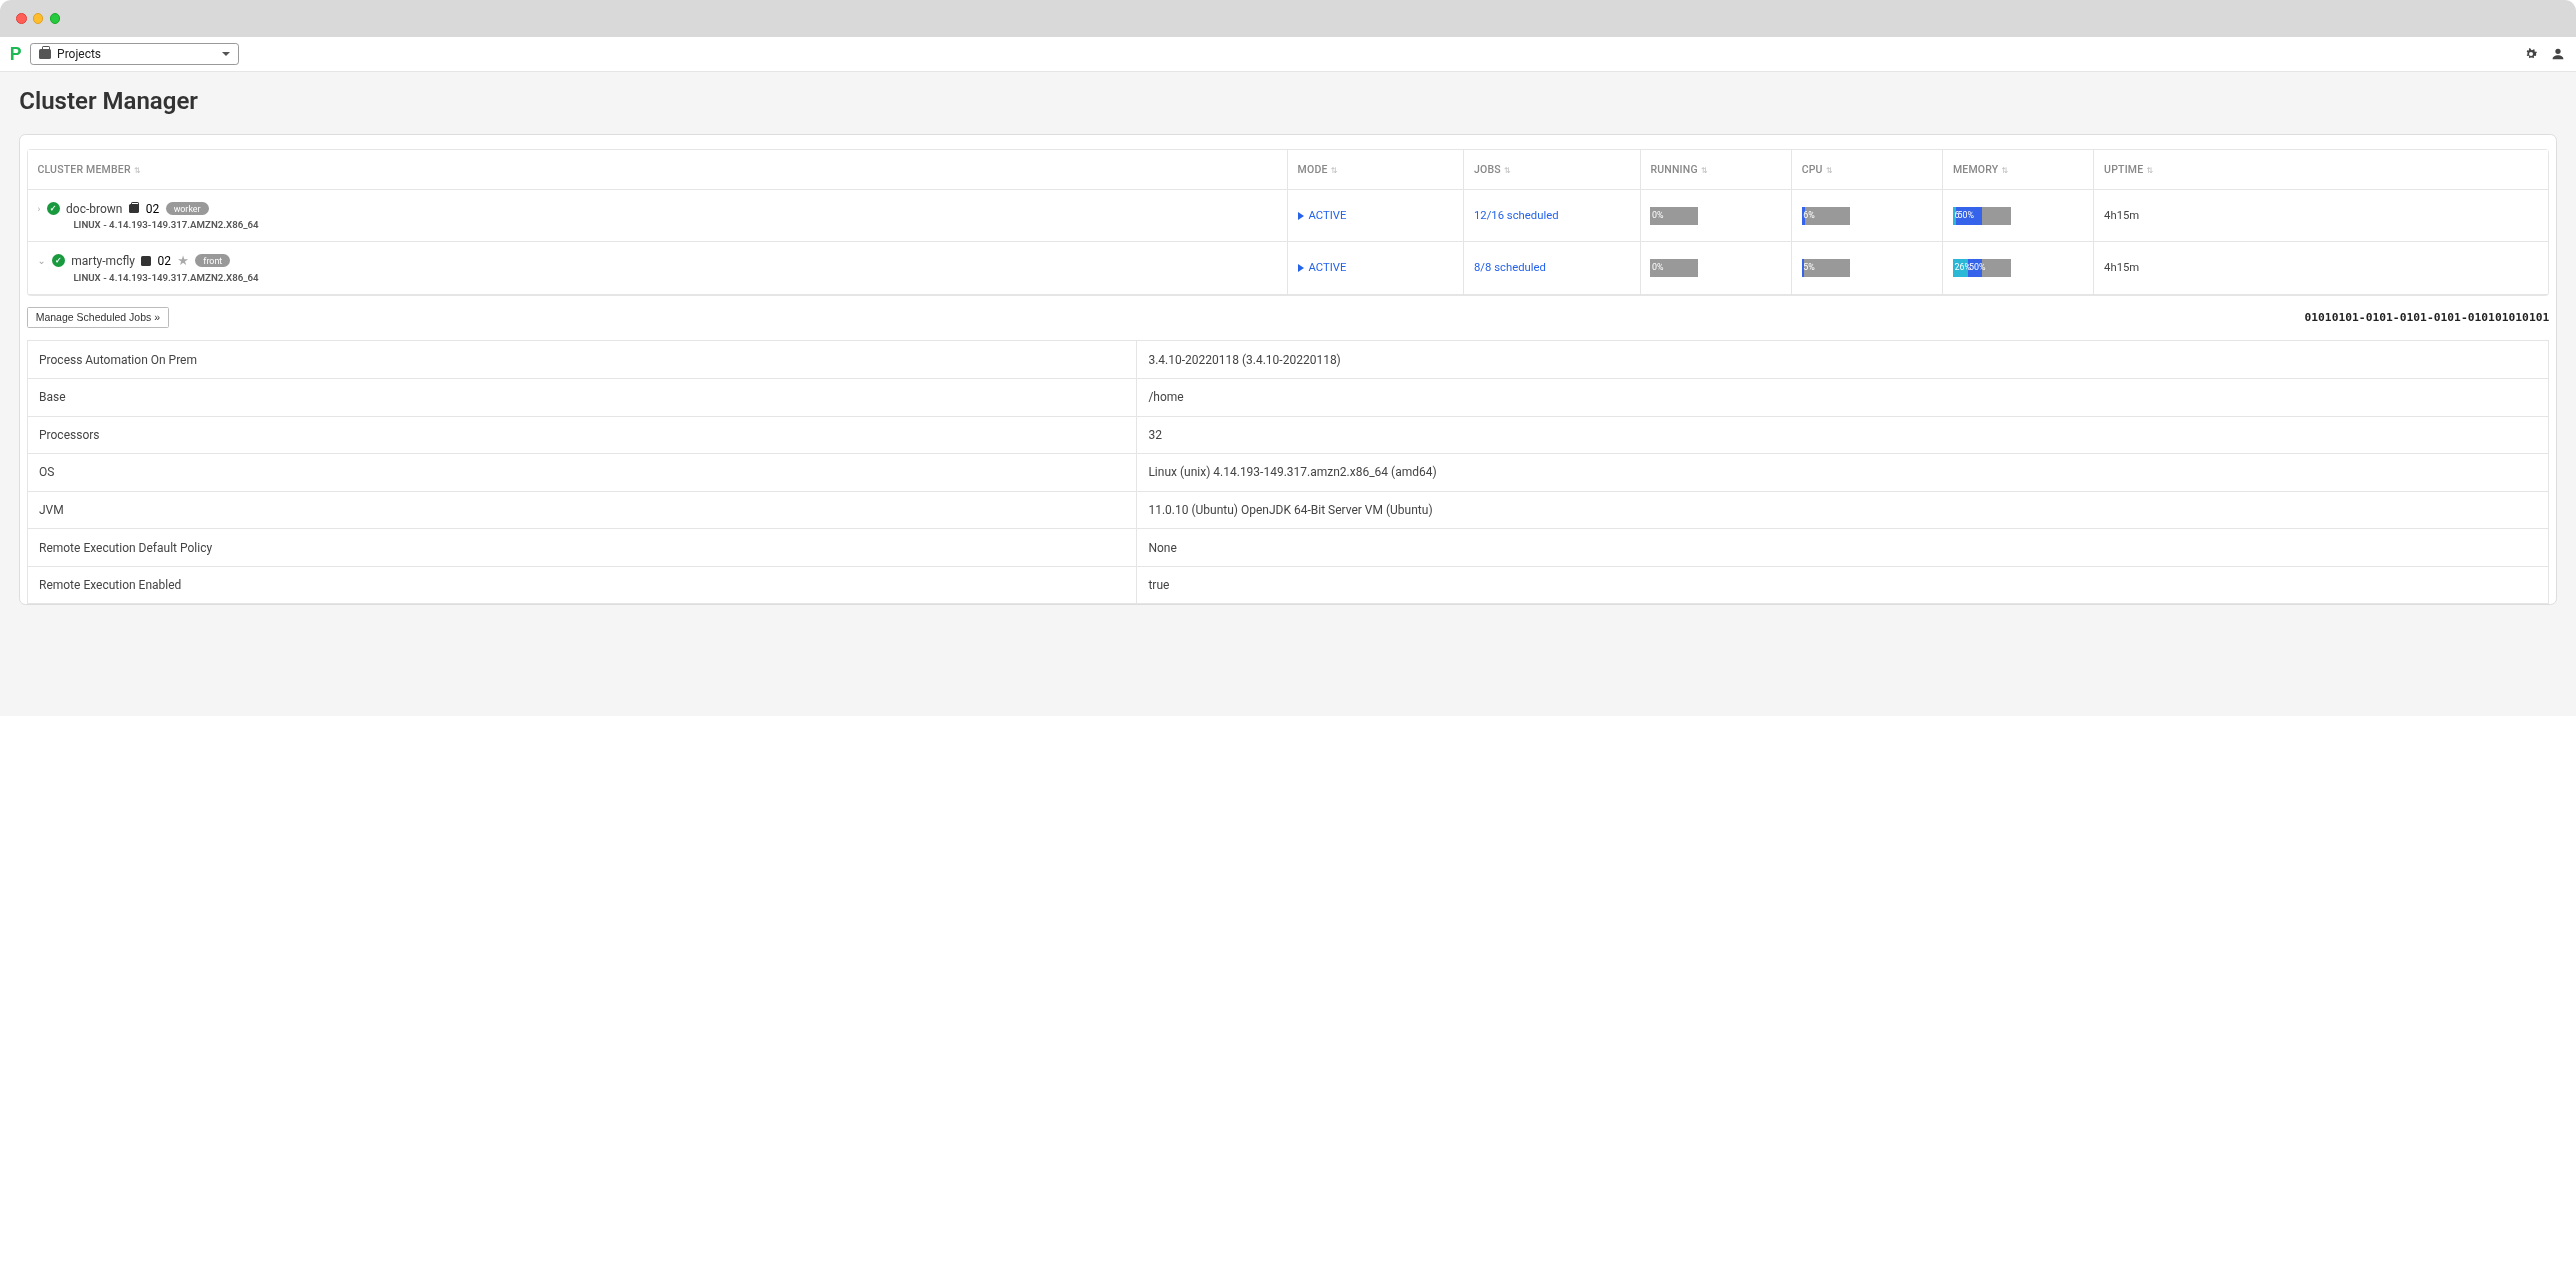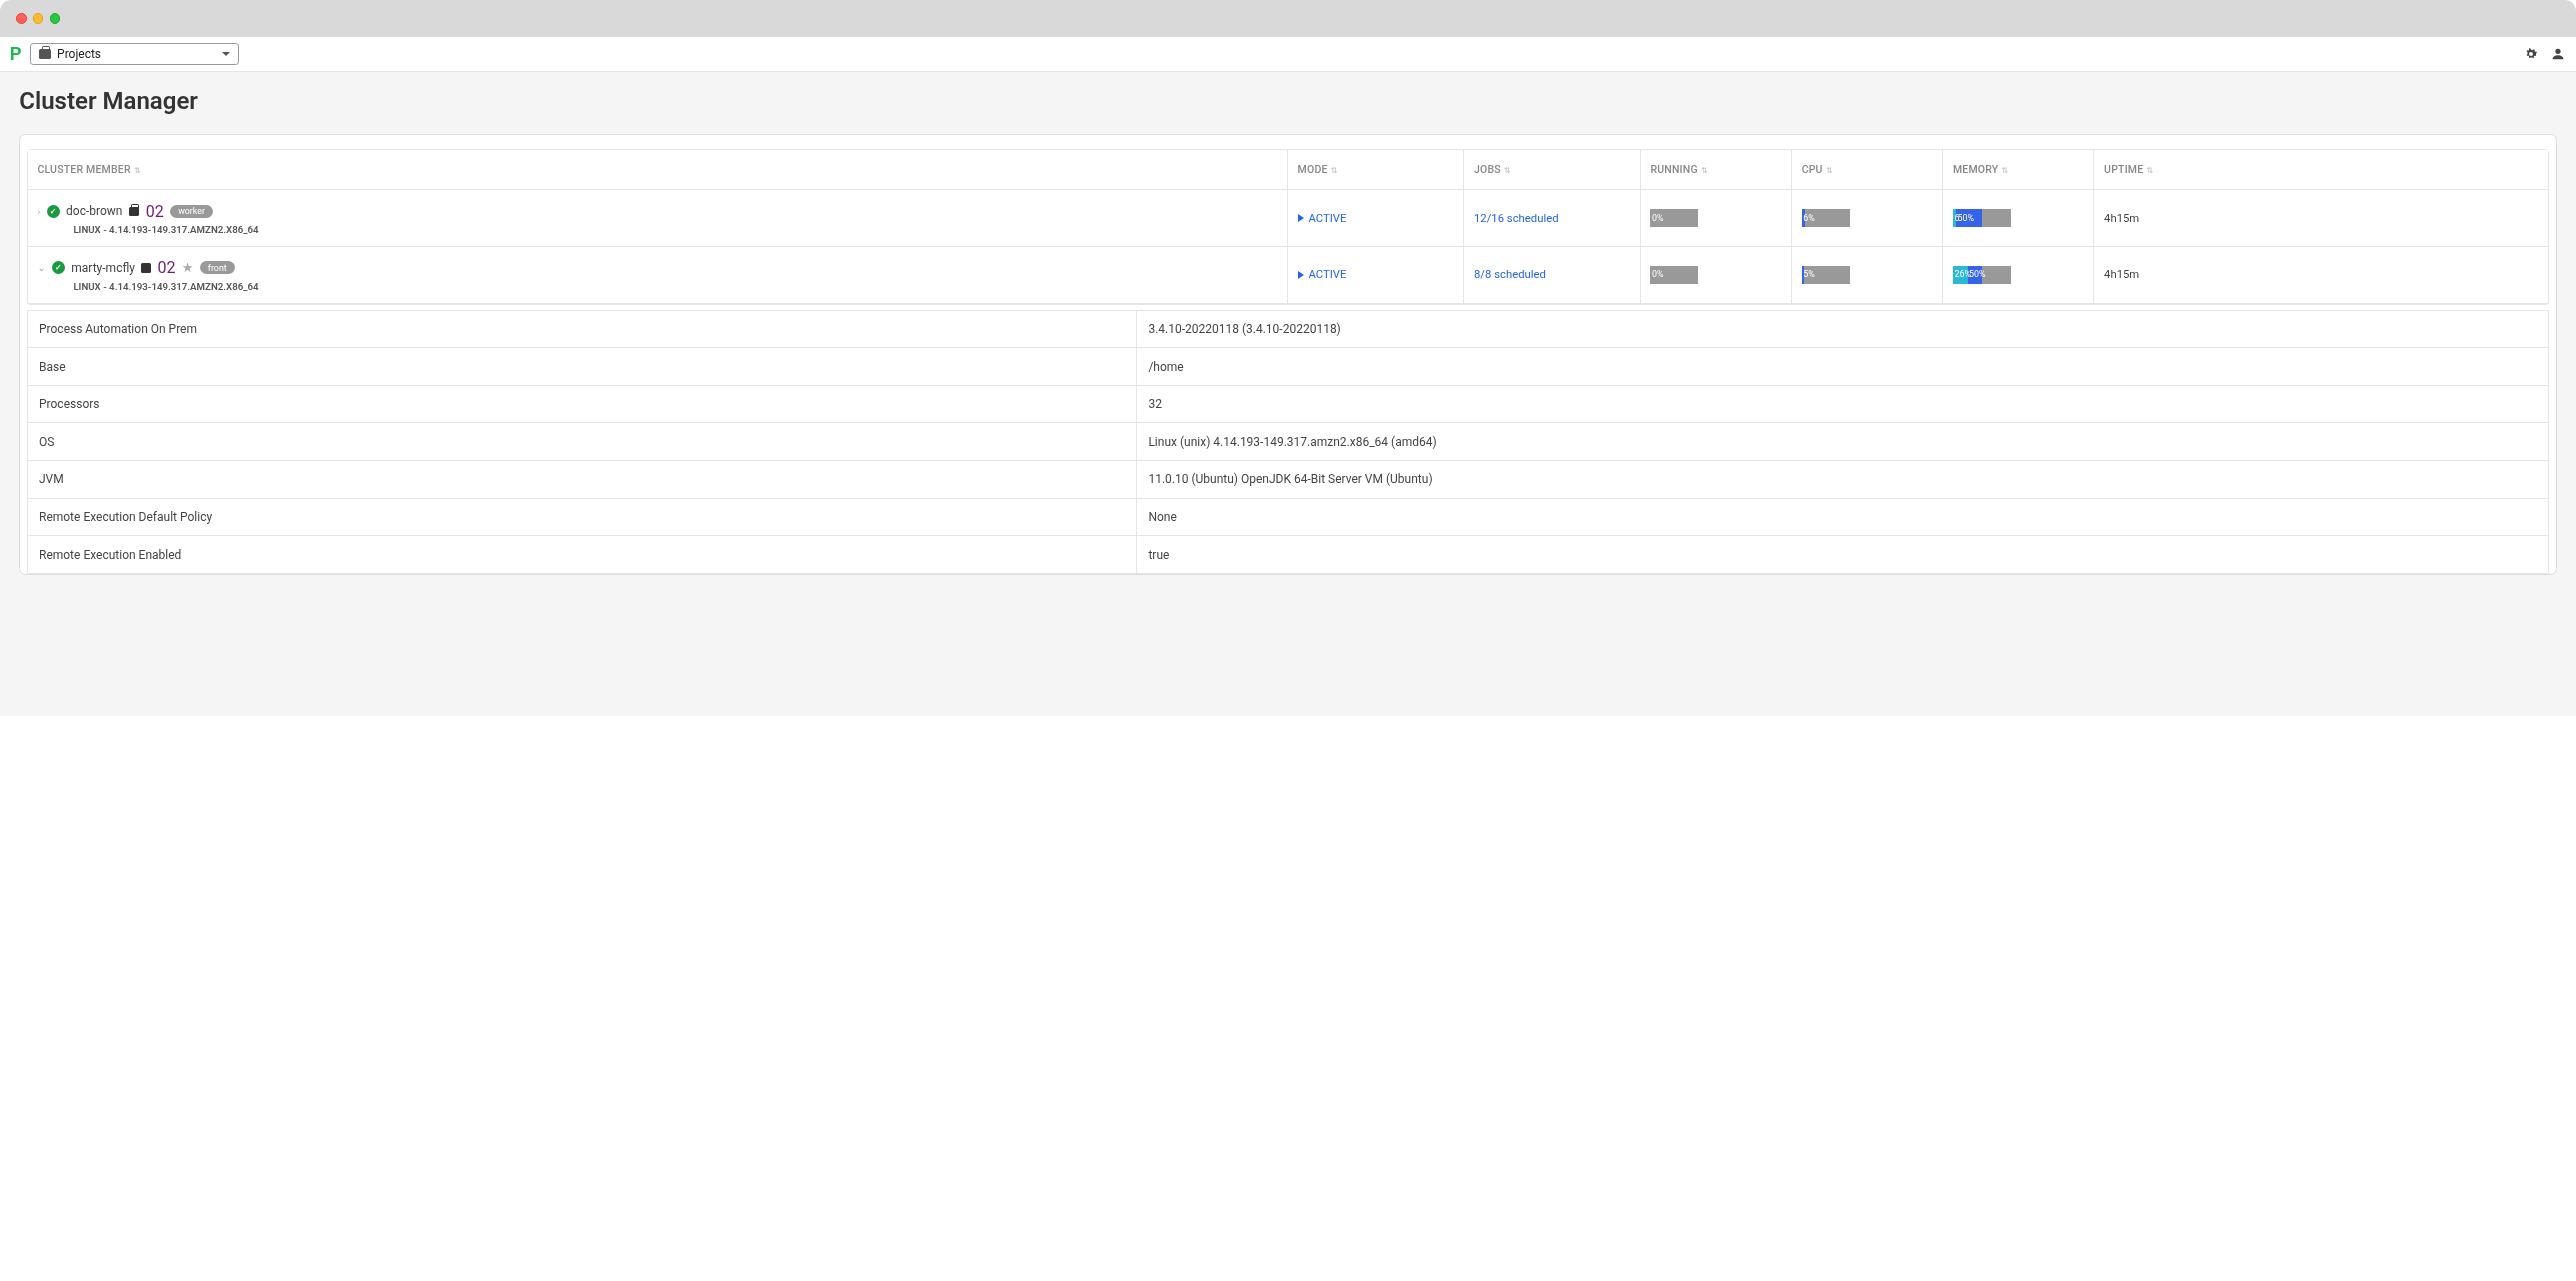--- a/index.html
+++ b/index.html
@@ -74,21 +74,21 @@
 
   .member-row .name-line { display:flex; align-items:center; gap:6.4px; font-size:12px; color:#333;}
   .member-row .sub-line { font-size:9.7px; color:#555; font-weight:600; margin-top:3.2px;margin-left:36px;}
   .expand-chev { color:#aaa; font-size:9.7px; cursor:pointer;}
   .status-dot { width:13px; height:13px; border-radius:50%; background:#1a9a3f; display:inline-flex; align-items:center; justify-content:center;}
   .status-dot::after{content:"✓"; color:#fff; font-size:8px; font-weight:bold;}
   .node-name { color:#444;}
   .node-briefcase { display:inline-block; width:10.5px; height:8.9px; background:#333; border-radius:1.6px; position:relative;}
   .node-briefcase::before{content:"";position:absolute;top:-2.4px;left:2.4px;width:5.6px;height:2.4px;border:1.2px solid #333;border-bottom:none;border-radius:1.6px 1.6px 0 0;}
   .node-square { display:inline-block; width:9.7px; height:9.7px; background:#333; border-radius:1.6px;}
-  .node-num { color:#701a75; font-size:16px;}
+  .node-num { color:#000000; font-size:12px;}
   .role-pill { background:#999; color:#fff; font-size:8.9px; padding:1.6px 8px; border-radius:8px;}
   .star { color:#aaa; font-size:13px;}
 
   .mode-link { color:#2563eb; font-size:11.3px; display:flex; align-items:center; gap:4.8px; cursor:pointer;}
   .play-triangle { width:0;height:0;border-left:6.4px solid #2563eb;border-top:4px solid transparent;border-bottom:4px solid transparent;}
   .jobs-link { color:#2563eb; cursor:pointer;}
 
   .bar { position:relative; width:48px; height:17.7px; background:#999; color:#fff; font-size:8.9px; overflow:hidden;}
   .bar .fill1 { position:absolute; left:0; top:0; bottom:0; background:#2ab8d6;}
   .bar .fill2 { position:absolute; top:0; bottom:0; background:#3563e9;}
@@ -235,20 +235,24 @@
                 <div class="fill2" style="left:26%;width:24%"></div>
                 <span class="lbl">26%</span>
                 <span class="lbl2" style="left:28%">50%</span>
               </div>
             </td>
             <td>4h15m</td>
           </tr>
         </tbody>
     </table>
 
+    <div class="below-row">
+      <button class="manage-btn">Manage Scheduled Jobs »</button>
+      <span class="uuid">01010101-0101-0101-0101-010101010101</span>
+    </div>
 
     <table class="details-table">
       <tbody id="details-tbody">
           <tr>
             <td>Process Automation On Prem</td>
             <td>3.4.10-20220118 (3.4.10-20220118)</td>
           </tr>
           <tr>
             <td>Base</td>
             <td>/home</td>

